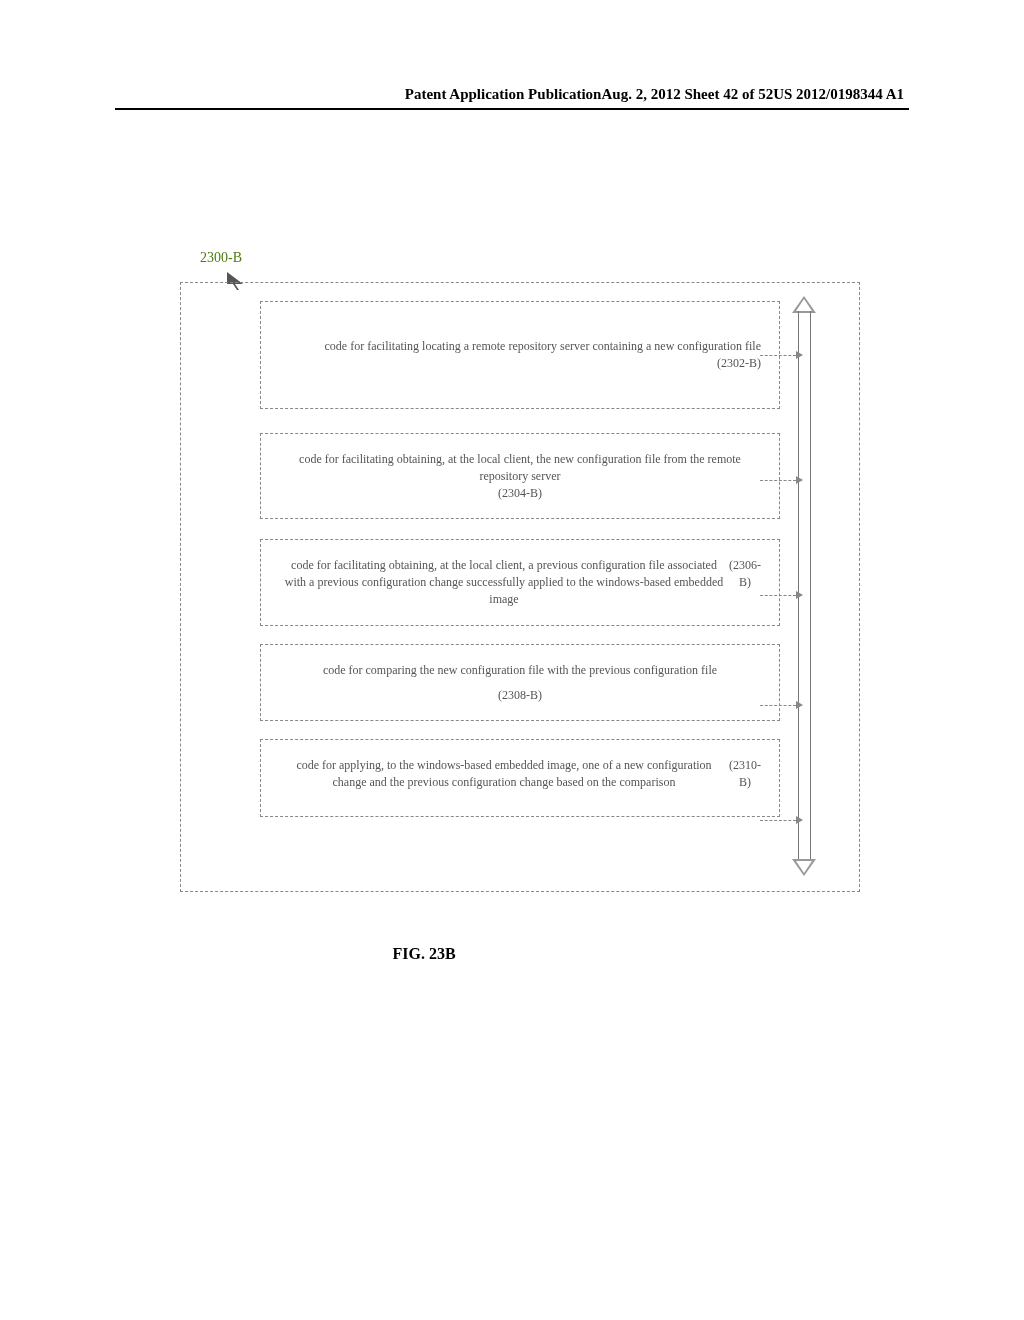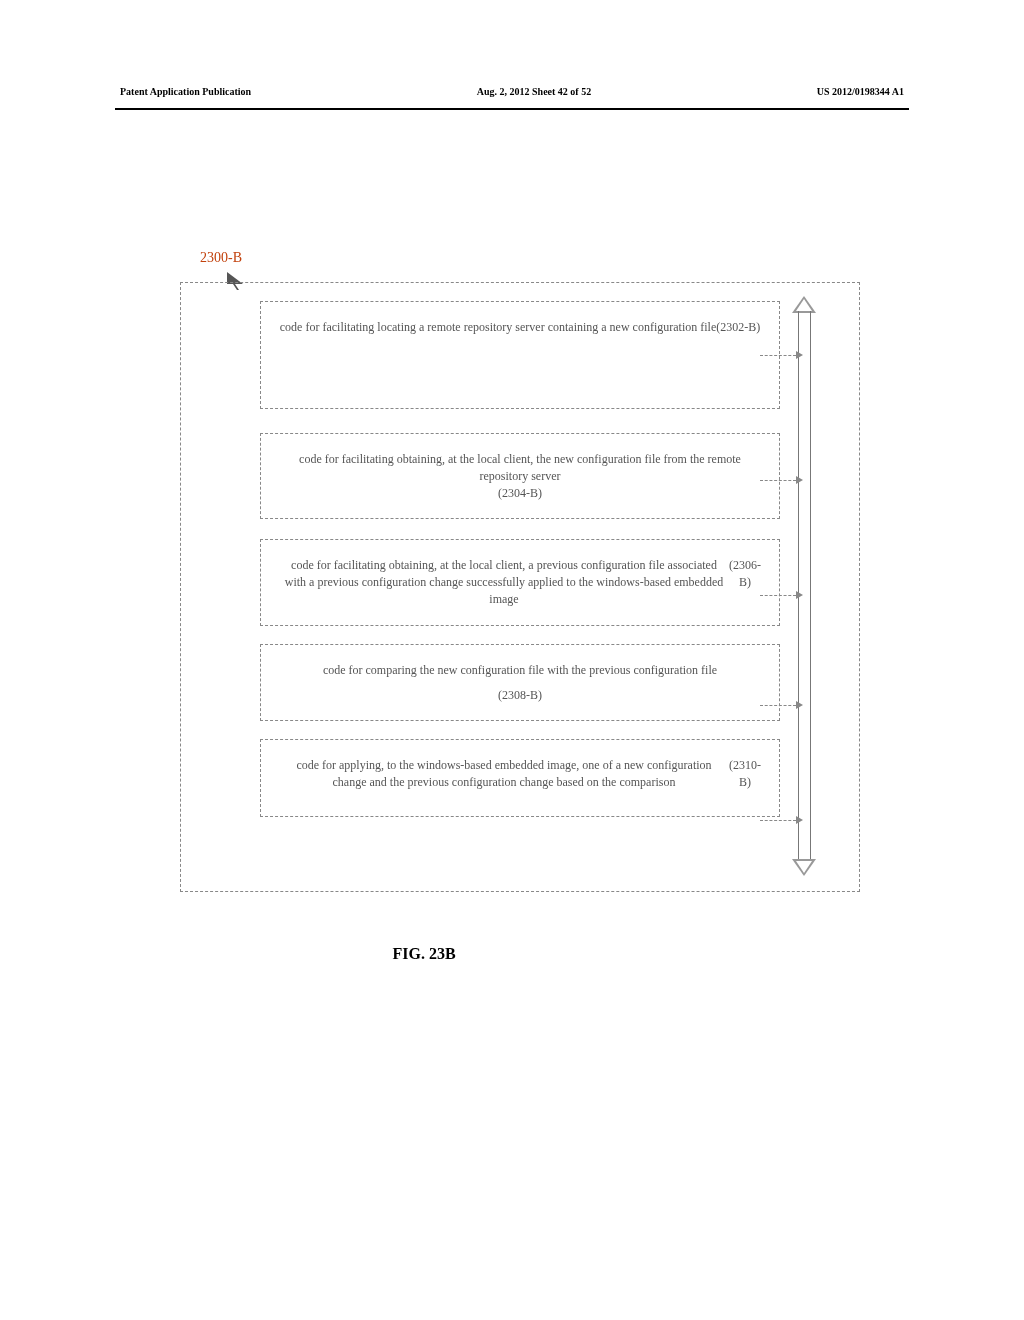--- a/index.html
+++ b/index.html
@@ -15,37 +15,37 @@
       width: 1024px;
       height: 1320px;
       position: relative;
     }
     .header {
       position: absolute;
       top: 86px;
       left: 120px;
       right: 120px;
       display: flex;
-      justify-content: space-between;
-      font-size: 10px;
+      justify-content: flex-end;
+      font-size: 15px;
       font-weight: bold;
     }
     .hr-line {
       position: absolute;
       top: 108px;
       left: 115px;
       right: 115px;
       border-top: 2px solid #000;
     }
     .figlabel {
       position: absolute;
       top: 250px;
       left: 200px;
       font-size: 14px;
-      color: #c2410c;
+      color: #4d7c0f;
     }
     .arrowhead {
       position: absolute;
       top: 270px;
       left: 225px;
     }
     .main-container {
       position: absolute;
       top: 282px;
       left: 180px;
@@ -58,21 +58,21 @@
       width: 520px;
       margin: 0 auto 24px;
       border: 1px dashed #888;
       padding: 17px 18px;
       text-align: center;
       font-size: 12px;
       color: #555;
       line-height: 1.4;
       position: relative;
     }
-    .box.h108 { min-height: 108px; display:flex; flex-direction:row; justify-content:center;text-align:right;}
+    .box.h108 { min-height: 108px; display:flex; flex-direction:column; justify-content:center;text-align:right;}
     .box.h86  { min-height: 78px; display:flex; flex-direction:column; justify-content:flex-end; margin-bottom: 20px;}
     .box.h86b { min-height: 78px; display:flex; justify-content:center; margin-bottom: 18px;}
     .box.h66  { min-height: 55px; display:flex; flex-direction:column; justify-content:center; margin-bottom: 18px; gap: 8px;}
     .box.last { margin-bottom: 8px;}
     .ref { display:block; }
     .figure-caption {
       position: absolute;
       top: 945px;
       left: 0;
       width: 848px;

